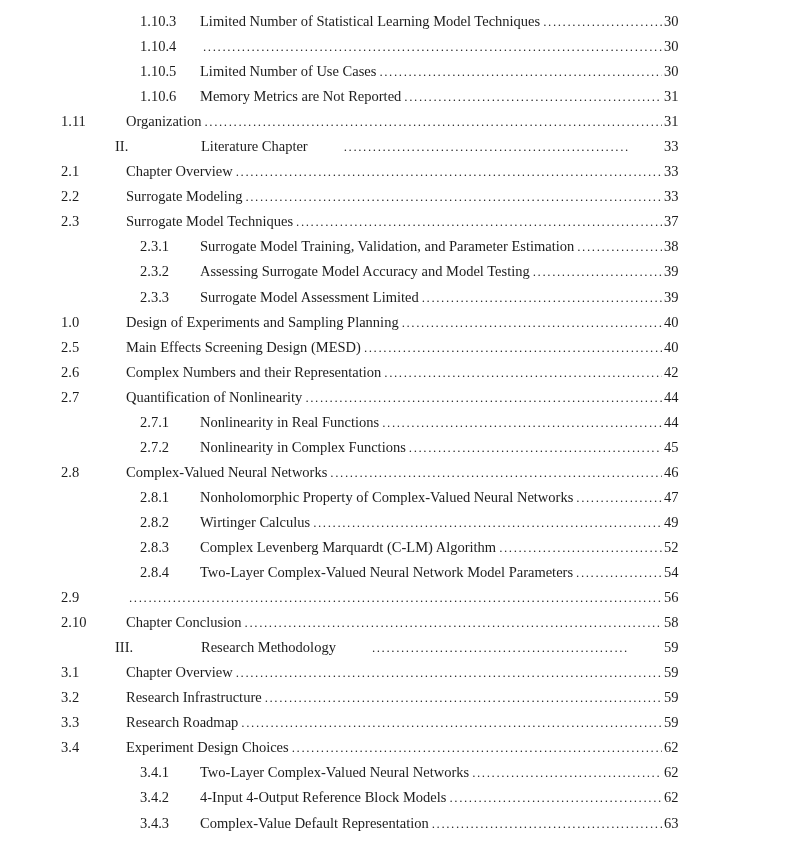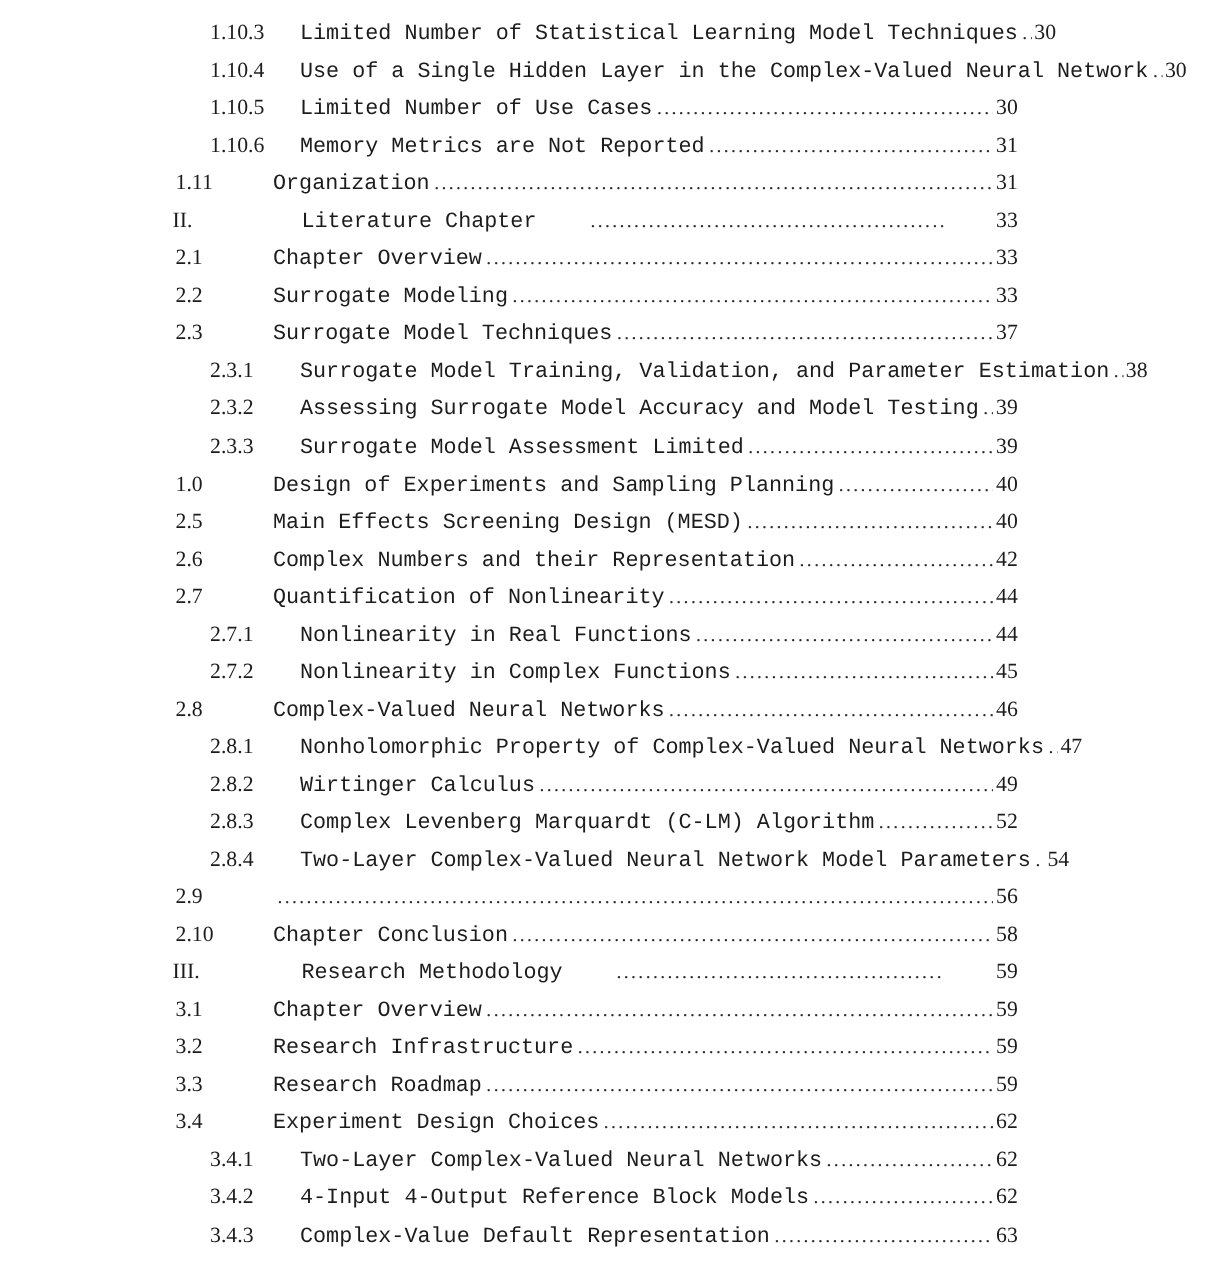--- a/index.html
+++ b/index.html
@@ -25,28 +25,27 @@
     height: 25.05px;
     font-size: 14.5px;
     line-height: 25.05px;
     white-space: nowrap;
   }
   .toc-row .num {
     flex: 0 0 auto;
   }
   .lvl-chapter      { padding-left: 115px; gap: 33px; }
   .lvl-chapter .num { width: 53px; }
-  .lvl-section      { padding-left: 117px; }
+  .lvl-section      { padding-left: 61px; }
   .lvl-section .num { width: 65px; }
   .lvl-subsection   { padding-left: 140px; }
   .lvl-subsection .num { width: 60px; }
   .title {
     flex: 0 0 auto;
     white-space: nowrap;
-    font-family: Liberation Mono, monospace;
   }
   .leader {
     flex: 1 1 auto;
     overflow: hidden;
     white-space: nowrap;
     margin: 0 2px 0 3px;
     min-width: 6px;
   }
   .leader::after {
     content: "..........................................................................................................................................................";
@@ -65,21 +64,20 @@
 
 <div class="toc">
     <div class="toc-row lvl-subsection">
     <span class="num">1.10.3</span>
     <span class="title">Limited Number of Statistical Learning Model Techniques</span>
     <span class="leader"></span>
     <span class="pg">30</span>
   </div>
     <div class="toc-row lvl-subsection">
     <span class="num">1.10.4</span>
-    <span class="title">Use of a Single Hidden Layer in the Complex-Valued Neural Network</span>
     <span class="leader"></span>
     <span class="pg">30</span>
   </div>
     <div class="toc-row lvl-subsection">
     <span class="num">1.10.5</span>
     <span class="title">Limited Number of Use Cases</span>
     <span class="leader"></span>
     <span class="pg">30</span>
   </div>
     <div class="toc-row lvl-subsection">

